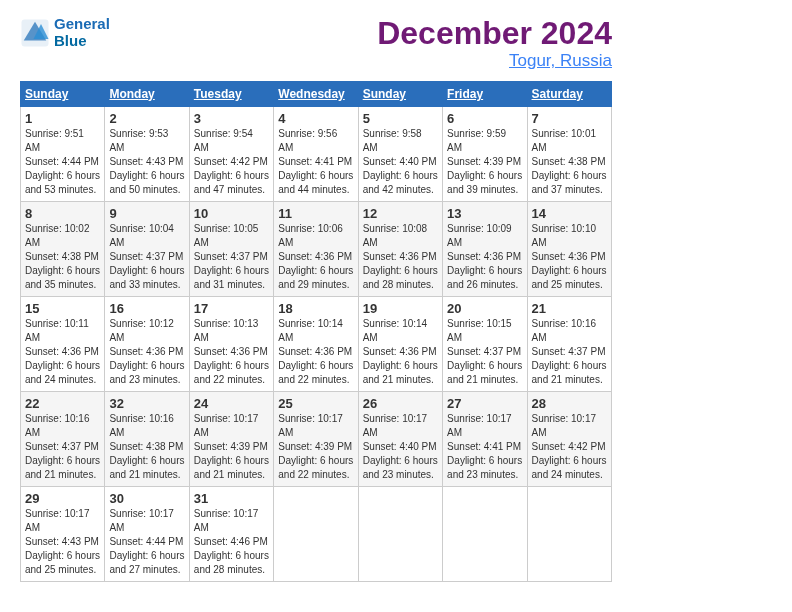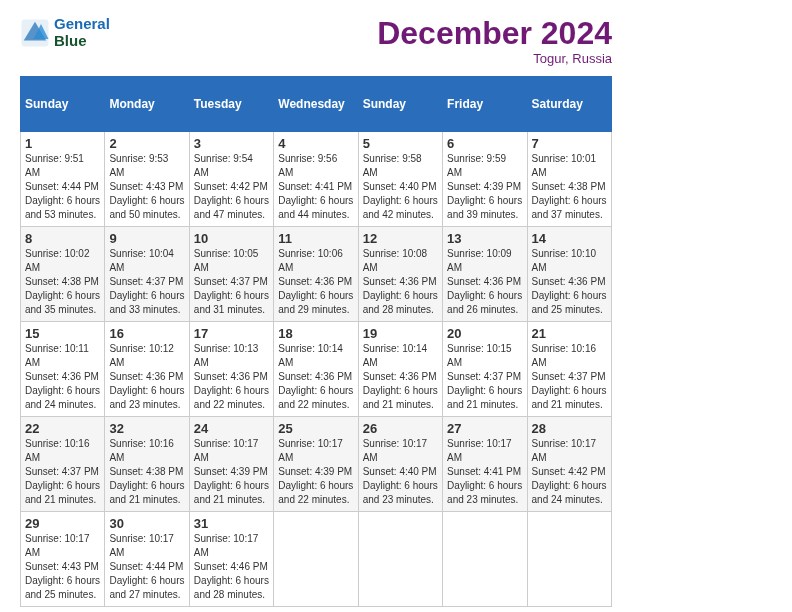--- a/index.html
+++ b/index.html
@@ -43,36 +43,38 @@
     .title-block {
       text-align: right;
     }
     .month-title {
       font-size: 32px;
       font-weight: bold;
       color: #701a75;
       line-height: 1.1;
     }
     .location {
-      font-size: 13px;
-      color: #701a75;
+      font-size: 17px;
+      color: #3b82f6;
+      text-decoration: underline;
     }
     table {
       width: 100%;
       border-collapse: collapse;
       table-layout: fixed;
     }
     thead tr th {
       background: #2a6ebb;
       color: #fff;
       font-size: 12px;
       font-weight: bold;
-      padding: 20px 4px;
+      padding: 5px 4px;
       text-align: left;
       border: 1px solid #2a6ebb;
+      text-decoration: underline;
     }
     tbody tr td {
       vertical-align: top;
       border: 1px solid #ccc;
       padding: 4px 4px 4px 4px;
       font-size: 9.5px;
       color: #333;
       height: 78px;
       background: #fff;
     }
@@ -100,21 +102,21 @@
 <div class="page">
   <div class="header">
     <div class="logo">
       <svg class="logo-icon" viewBox="0 0 40 40">
         <rect x="2" y="2" width="36" height="36" rx="4" fill="#1a6bb5" opacity="0.1"></rect>
         <polygon points="20,5 35,30 5,30" fill="#1a6bb5" opacity="0.7"></polygon>
         <polygon points="28,8 38,28 18,28" fill="#2a8fd4" opacity="0.8"></polygon>
       </svg>
       <div class="logo-text">
         <div><span>General</span></div>
-        <div><span style="color:#14532d">Blue</span></div>
+        <div><span style="color:#0369a1">Blue</span></div>
       </div>
     </div>
     <div class="title-block">
       <div class="month-title">December 2024</div>
       <div class="location">Togur, Russia</div>
     </div>
   </div>
 
   <table>
     <thead>

